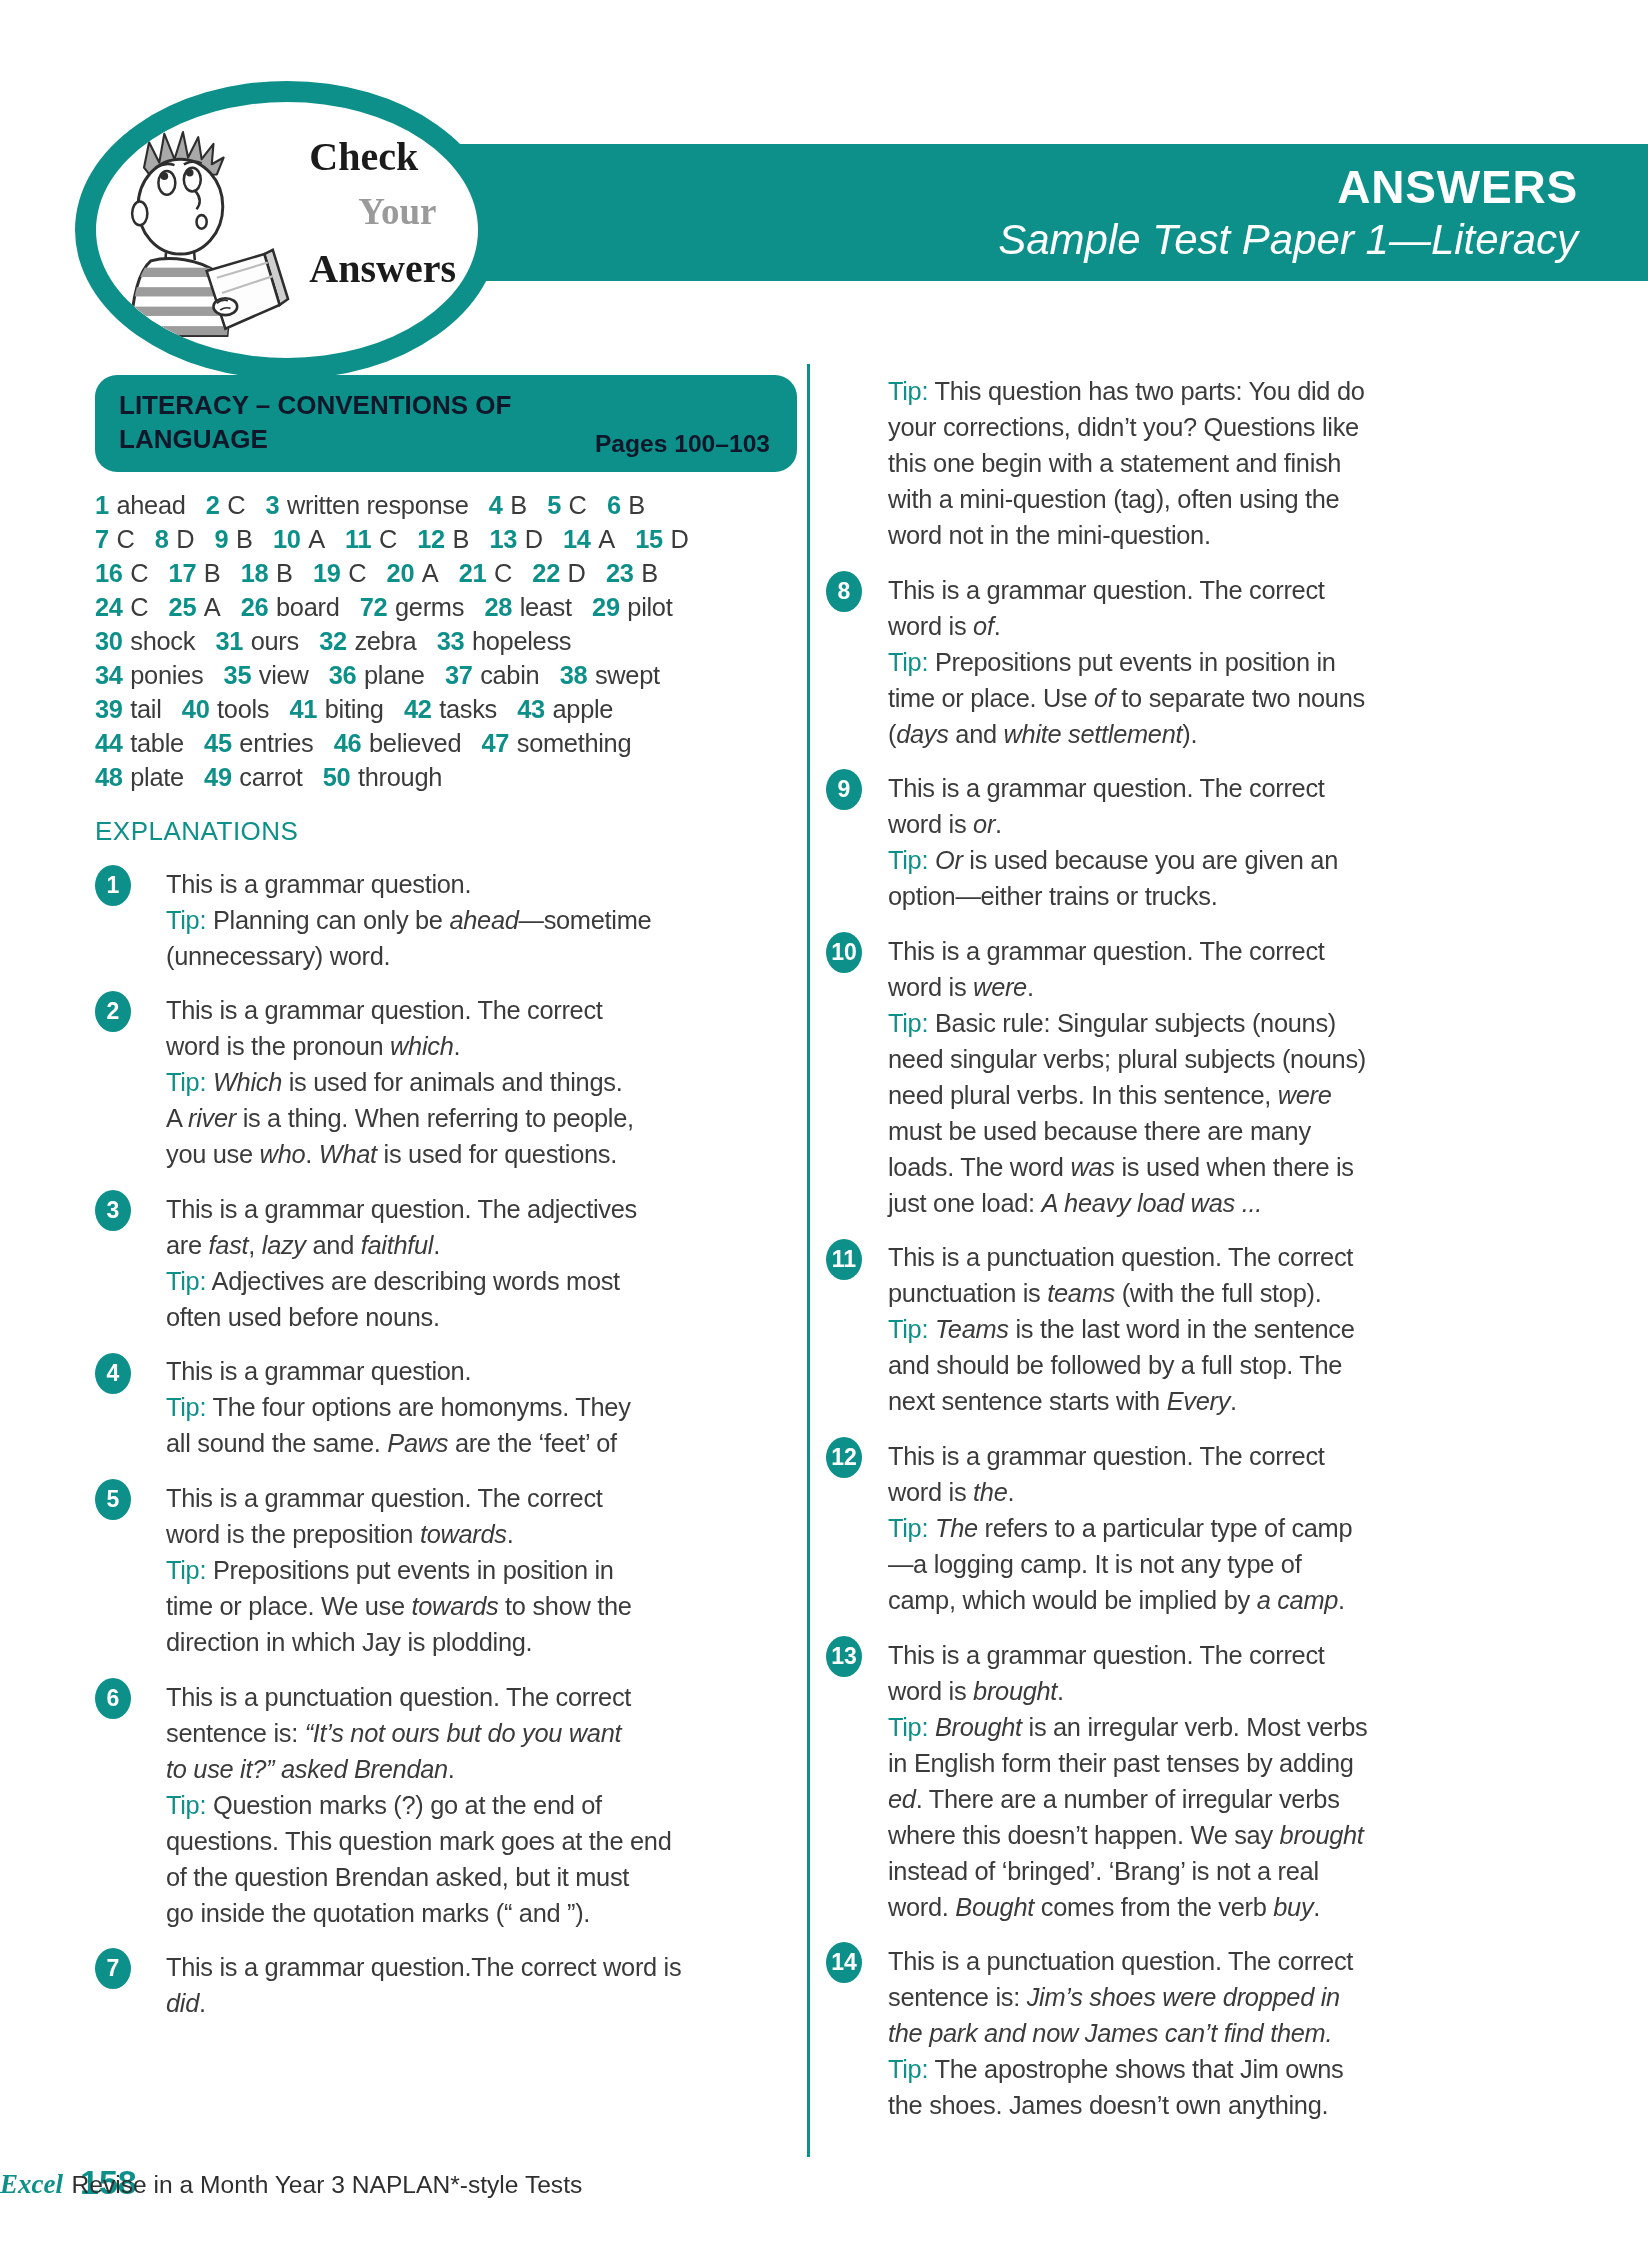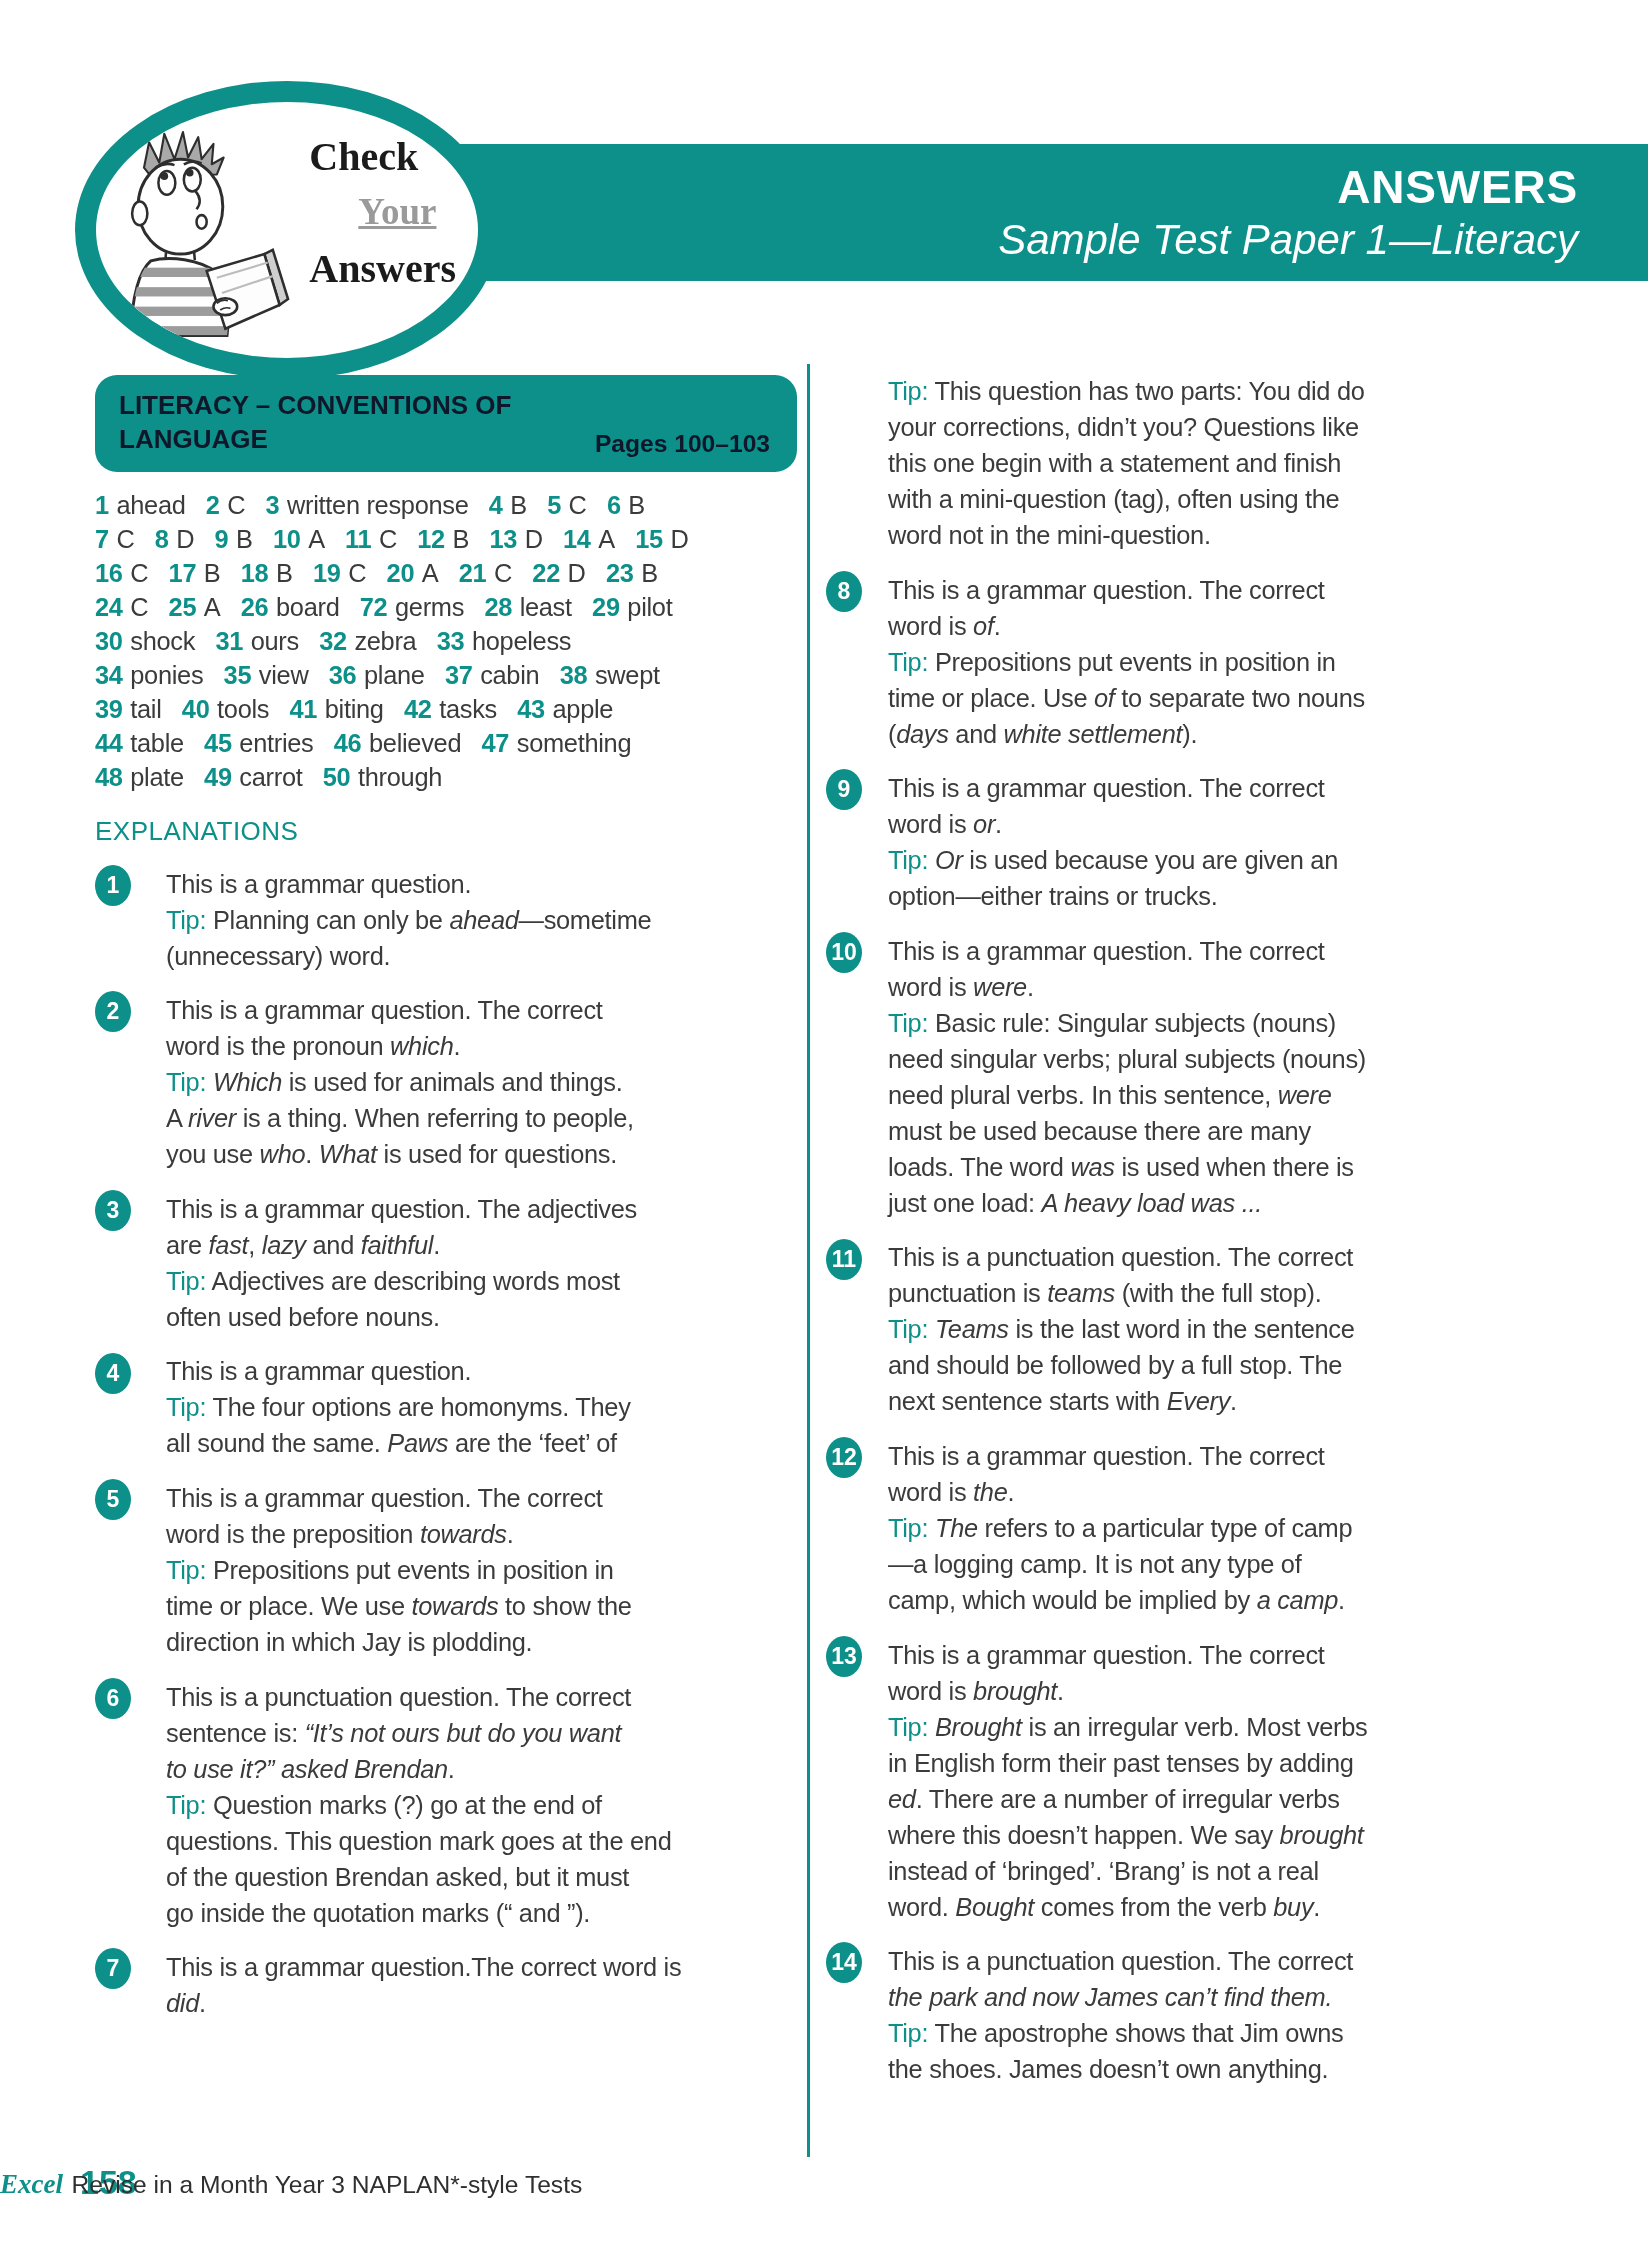--- a/index.html
+++ b/index.html
@@ -16,21 +16,21 @@
   .band-subtitle { font-size:42px; font-style:italic; margin-top:5.1px; line-height:1.1; }
 
   
   .logo { position:absolute; left:75px; top:81px; width:424px; height:298px; background:#fff;
           border:21px solid var(--teal); border-radius:50%; z-index:2; overflow:hidden; }
   .logo-inner { position:relative; width:100%; height:100%; }
   .logo-art { position:absolute; left:1.7px; top:25.4px; }
   .logo-text { position:absolute; right:22px; top:30.5px; font-family:"Liberation Serif", serif;
                font-weight:700; color:#1b1b1b; }
   .lt-1 { font-size:40px; }
-  .lt-2 { font-size:37px; color:var(--gray); margin:10.2px 0 0 49px;text-decoration:underline; }
+  .lt-2 { font-size:37px; color:var(--gray); margin:10.2px 0 0 49px; }
   .lt-3 { font-size:40px; margin-top:12px; }
 
   
   .divider { position:absolute; left:807px; top:364px; width:2.5px; height:1793px; background:var(--teal); }
   .col-left  { position:absolute; left:95px; top:375px; width:702px; }
   .col-right { position:absolute; left:826px; top:373px; width:767px; }
 
   
   .sec-box { position:relative; background:var(--teal); border-radius:22px; color:#0f172a;
              padding:14.4px 24px 13.6px; height:97px; }
@@ -287,20 +287,21 @@
             <div class="ln"><span class="it">ed</span>. There are a number of irregular verbs</div>
             <div class="ln">where this doesn’t happen. We say <span class="it">brought</span></div>
             <div class="ln">instead of ‘bringed’. ‘Brang’ is not a real</div>
             <div class="ln">word. <span class="it">Bought</span> comes from the verb <span class="it">buy</span>.</div>
           </div>
         </div>
         <div class="item">
           <div class="badge">14</div>
           <div class="item-text">
             <div class="ln">This is a punctuation question. The correct</div>
+            <div class="ln">sentence is: <span class="it">Jim’s shoes were dropped in</span></div>
             <div class="ln"><span class="it">the park and now James can’t find them.</span></div>
             <div class="ln"><span class="tip">Tip:</span> The apostrophe shows that Jim owns</div>
             <div class="ln">the shoes. James doesn’t own anything.</div>
           </div>
         </div>
       </div>
   </div>
 
   <div class="page-num">158</div>
   <div class="footer-center">

